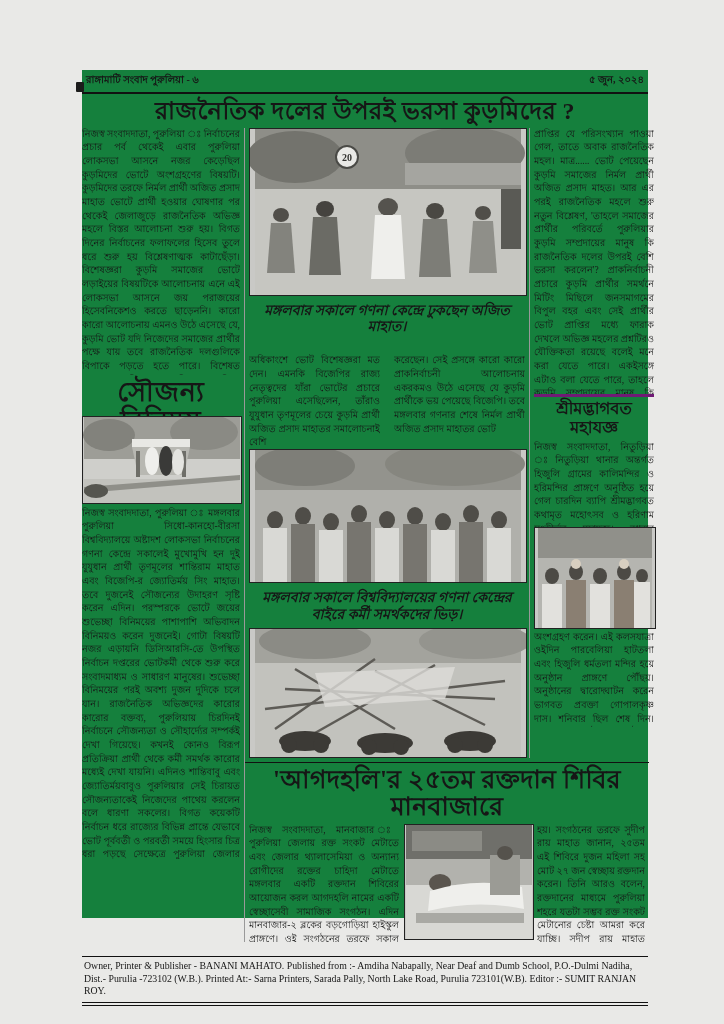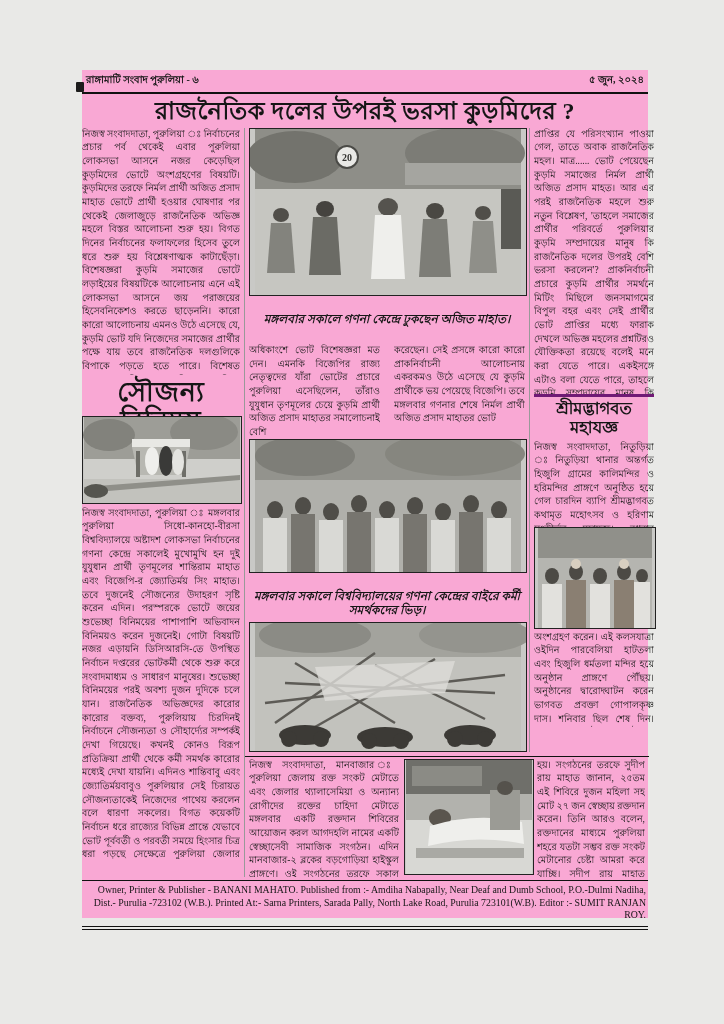--- a/index.html
+++ b/index.html
@@ -4,21 +4,21 @@
 <style>
   html,body{margin:0;padding:0;}
   body{
     width:724px;height:1024px;position:relative;overflow:hidden;
     background:#e9e9e7;
     font-family:"Liberation Serif","DejaVu Serif",serif;
     color:#161616;
   }
   .sheet{
     position:absolute;left:82px;top:70px;width:566px;height:848px;
-    background:#f9a8d4;padding:0;
+    background:#15803d;padding:0;
   }
   .edge-mark{position:absolute;left:-6px;top:12px;width:8px;height:10px;background:#1c1c1c;border-radius:1px;}
   
   .masthead{
     display:flex;justify-content:space-between;align-items:flex-end;
     font-size:10px;font-weight:bold;padding:2px 4px 3px 4px;
     border-bottom:2.5px solid #111;
   }
   .lead-headline{
     font-size:24px;font-weight:bold;text-align:center;
@@ -31,22 +31,22 @@
   .midright{display:flex;flex:none;}
   .stripB{width:276px;flex:none;padding:0 4px;}
   .stripC{width:120px;flex:none;padding-left:4px;border-left:1px solid #999;}
   .body-txt{
     font-size:9.5px;line-height:1.44;text-align:justify;overflow:hidden;
     word-break:break-word;
   }
   .dateline{font-weight:normal;}
   .photo{border:1px solid #222;background:#c9c9c6;display:block;width:100%;}
   .caption{
-    font-size:12px;font-weight:bold;font-style:italic;text-align:center;
-    padding:16px 0 2px 0;line-height:1.2;overflow:hidden;
+    font-size:14px;font-weight:bold;font-style:italic;text-align:center;
+    padding:7px 0 2px 0;line-height:1.2;overflow:hidden;
   }
   .two-col{display:flex;gap:14px;height:92px;overflow:hidden;margin-top:16px;}
   .two-col .body-txt{flex:1;}
   .sec-head-lg{
     font-size:27px;font-weight:bold;text-align:center;line-height:1.1;
     padding:3px 0 2px 0;overflow:hidden;letter-spacing:1px;
   }
   .sec-head-md{
     font-size:16.5px;font-weight:bold;text-align:center;line-height:1.15;
     padding:3px 0 3px 0;border-top:3px solid #701a75;overflow:hidden;
@@ -57,21 +57,21 @@
     font-size:25px;font-weight:bold;text-align:center;line-height:1.1;
     padding:1px 0 3px 0;letter-spacing:.4px;
   }
   .blood-cols{display:flex;gap:5px;height:118px;overflow:hidden;padding:0 4px;}
   .blood-cols .c1{width:150px;flex:none;}
   .blood-cols .cphoto{width:128px;flex:none;}
   .blood-cols .c2{flex:1;}
   
   .imprint{
     border-top:1.5px solid #111;border-bottom:4px double #111;
-    margin-top:3px;padding:3px 2px 4px 2px;text-align:right;
+    margin-top:14px;padding:3px 2px 4px 2px;text-align:left;
   }
   .imprint .en{font-size:9.8px;line-height:1.3;}
   .imprint .bn{font-size:8.4px;line-height:1.35;}
   svg{display:block;}
 </style>
 </head>
 <body>
 
 <div class="sheet">
   <div class="edge-mark"></div>
@@ -240,20 +240,21 @@
             </g>
             <circle cx="38" cy="36" r="5" fill="#d8cfc0"></circle>
               <circle cx="86" cy="36" r="5" fill="#d8cfc0"></circle>
           </svg>
 
           <div class="body-txt" style="height:96px;margin-top:2px;">অংশগ্রহণ করেন। এই কলসযাত্রা ওইদিন পারবেলিয়া হাটতলা এবং হিজুলি ধর্মতলা মন্দির হয়ে অনুষ্ঠান প্রাঙ্গণে পৌঁছয়। অনুষ্ঠানের দ্বারোদ্ঘাটন করেন ভাগবত প্রবক্তা গোপালকৃষ্ণ দাস। শনিবার ছিল শেষ দিন। ভাগবত পাঠের অনুষ্ঠানের পাশাপাশি শেষ দুদিন হরিনাম সংকীর্তনের আয়োজনও করা হয়।</div>
         </div>
       </div>
 
       <div class="blood">
+        <div class="blood-headline">'আগদহলি'র ২৫তম রক্তদান শিবির মানবাজারে</div>
         <div class="blood-cols">
           <div class="body-txt c1">
             <span class="dateline">নিজস্ব সংবাদদাতা, মানবাজার ঃ</span>
             <span>পুরুলিয়া জেলায় রক্ত সংকট মেটাতে এবং জেলার থ্যালাসেমিয়া ও অন্যান্য রোগীদের রক্তের চাহিদা মেটাতে মঙ্গলবার একটি রক্তদান শিবিরের আয়োজন করল আগদহলি নামের একটি স্বেচ্ছাসেবী সামাজিক সংগঠন। এদিন মানবাজার-২ ব্লকের বড়গোড়িয়া হাইস্কুল প্রাঙ্গণে। ওই সংগঠনের তরফে সকাল ১১টায় এই স্বেচ্ছায় রক্তদান শিবিরের আয়োজন করা</span>
           </div>
           <div class="cphoto">
             <svg class="photo" width="126" height="114" viewBox="0 0 126 114">
               <rect width="126" height="114" fill="#b2b2ad"></rect>
               <rect width="126" height="34" fill="#6f6f6a"></rect>
               <rect x="6" y="6" width="70" height="20" fill="#8b8b85"></rect>

